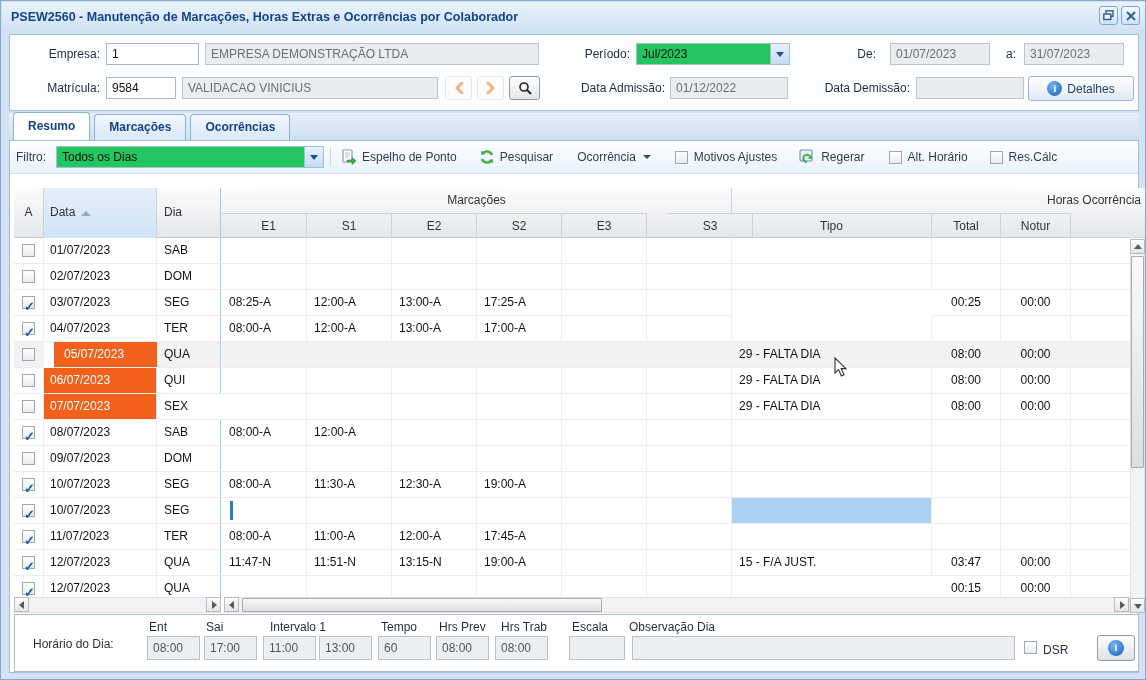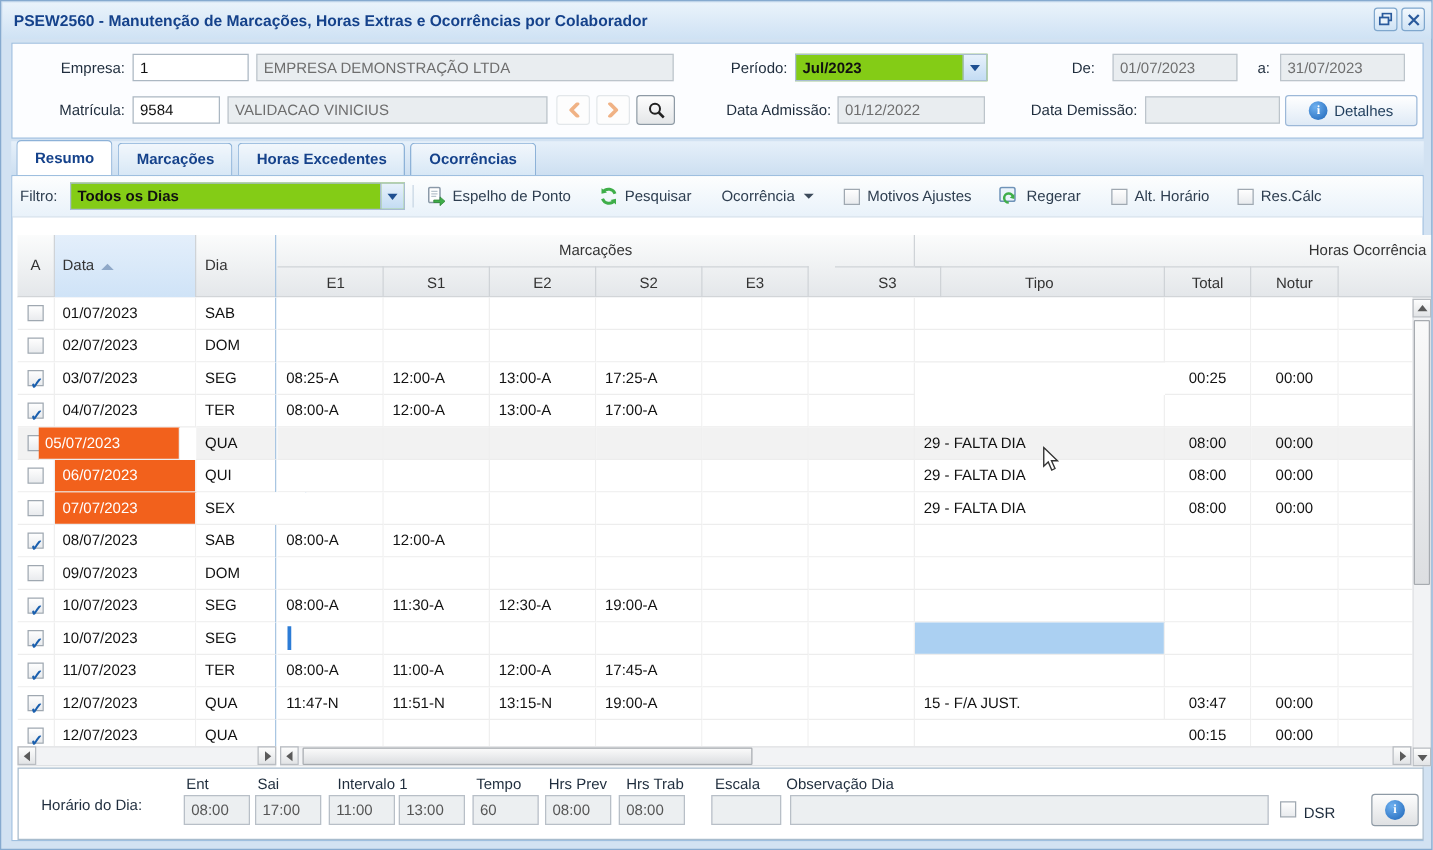--- a/index.html
+++ b/index.html
@@ -18,21 +18,21 @@
             justify-content:center; cursor:pointer; }
 
   
   .form-panel { position:absolute; left:8px; top:33px; width:1130px; height:77px;
                 background:#fcfdff; border:1px solid #9ebfdf; }
   .lbl { position:absolute; height:22px; line-height:22px; color:#1f2d3d; }
   .r { text-align:right; }
   .field { position:absolute; height:22px; line-height:20px; padding-left:5px;
            border:1px solid #abb7c2; background:#fff; color:#111; overflow:hidden; white-space:nowrap; }
   .ro { background:#e9edf0; border-color:#bcc4cb; color:#6e6e6e; }
-  .combo { position:absolute; height:22px; border:1px solid #a9bdd2; background:#84cc16;font-weight:bold; }
+  .combo { position:absolute; height:22px; border:1px solid #a9bdd2; background:#22c55e; }
   .combo .cval { position:absolute; left:5px; top:0; line-height:20px; color:#111; }
   .combo .trigger { position:absolute; right:0; top:0; width:19px; height:100%;
                     background:linear-gradient(#e7f1fb,#c3dcf3); border-left:1px solid #a9bdd2; }
   .combo .trigger:after { content:""; position:absolute; left:5px; top:8px; border-left:4px solid transparent;
                     border-right:4px solid transparent; border-top:5px solid #1e4f91; }
   .navbtn { position:absolute; width:27px; height:24px; border:1px solid #e3e7ea; border-radius:3px;
             background:#fdfdfd; display:flex; align-items:center; justify-content:center; }
   .toolbtn { position:absolute; border:1px solid #9cb8d8; border-radius:3px;
              background:linear-gradient(#ffffff,#dfeaf6); display:flex; align-items:center;
              justify-content:center; gap:5px; color:#1f3d5c; cursor:pointer; }
@@ -181,21 +181,20 @@
 
     <div class="toolbtn" style="left:1018px;top:41px;width:106px;height:25px;">
       <span class="iicon">i</span>
       <span>Detalhes</span>
     </div>
   </div>
 
   <div class="tabstrip">
     <div class="tab active">Resumo</div>
     <div class="tab">Marcações</div>
-    <div class="tab">Horas Excedentes</div>
     <div class="tab">Ocorrências</div>
   </div>
 
   <div class="body-panel">
 
     <div class="toolbar">
       <span style="margin-left:6px;">Filtro:</span>
       <div class="combo" style="position:relative;left:0;top:0;width:268px;margin-left:10px;height:22px;">
         <span class="cval">Todos os Dias</span>
         <span class="trigger"></span>
@@ -324,21 +323,21 @@
             <div class="gcell" style="left: 633px; width: 85px;"></div>
             <div class="gcell" style="left: 718px; width: 200px;"></div>
             <div class="gcell center" style="left: 918px; width: 69px;"></div>
             <div class="gcell center" style="left: 987px; width: 70px;"></div>
             <div class="gcell" style="left: 1057px; width: 74px; border-right: none;"></div>
           </div>
           <div class="grow shaded" style="top: 104px;">
             <div class="gcell center" style="left: 0px; width: 30px;">
               <span class="cb rowcb"></span>
             </div>
-            <div class="gcell orange" style="left: 17px; width: 113px; padding-left: 5px;">05/07/2023</div>
+            <div class="gcell orange" style="left: 40px; width: 113px; padding-left: 10px;">05/07/2023</div>
             <div class="gcell daysep" style="left: 143px; width: 64px;">QUA</div>
             <div class="gcell" style="left: 208px; width: 85px;"></div>
             <div class="gcell" style="left: 293px; width: 85px;"></div>
             <div class="gcell" style="left: 378px; width: 85px;"></div>
             <div class="gcell" style="left: 463px; width: 85px;"></div>
             <div class="gcell" style="left: 548px; width: 85px;"></div>
             <div class="gcell" style="left: 633px; width: 85px;"></div>
             <div class="gcell" style="left: 718px; width: 200px;">29 - FALTA DIA</div>
             <div class="gcell center" style="left: 918px; width: 69px;">08:00</div>
             <div class="gcell center" style="left: 987px; width: 70px;">00:00</div>

